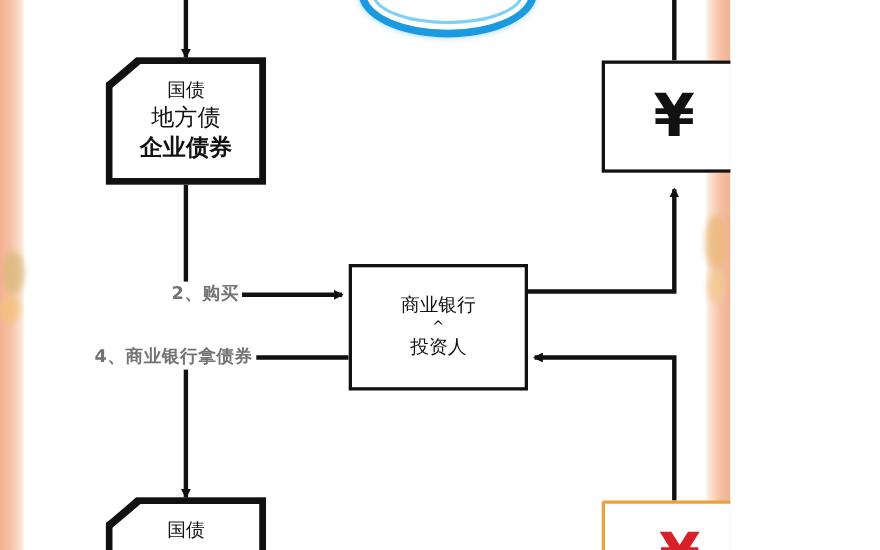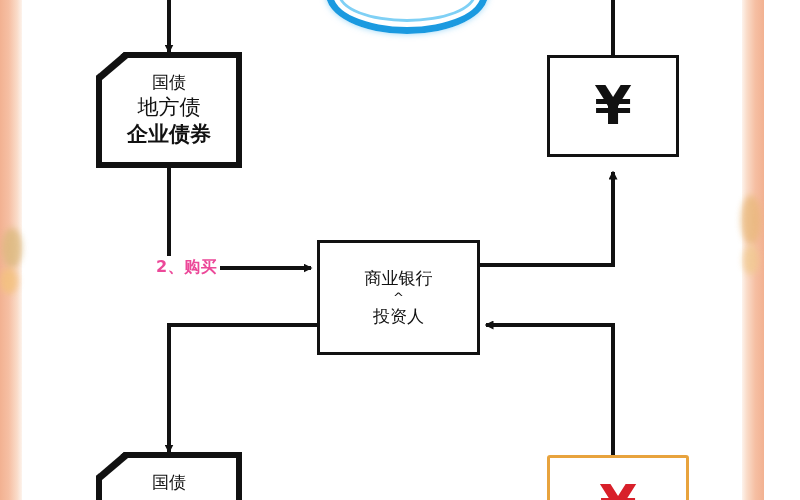--- a/index.html
+++ b/index.html
@@ -2,21 +2,21 @@
 <html><head>
 <meta charset="utf-8">
 <style>
   html, body {
     margin: 0;
     padding: 0;
     background: #ffffff;
   }
   #canvas {
     position: relative;
-    width: 764px;
+    width: 664px;
     height: 500px;
     background: #ffffff;
     overflow: hidden;
     font-family: "DejaVu Sans", "Liberation Sans", sans-serif;
   }
   .edge-strip {
     position: absolute;
     top: 0;
     height: 500px;
     width: 22px;
@@ -94,21 +94,21 @@
   .yen-red {
     font-size: 54px;
     font-weight: 700;
     color: #d8202a;
     line-height: 1;
   }
 
   .edge-label {
     position: absolute;
     background: #ffffff;
-    color: #ec4899;
+    color: #737373;
     font-weight: 700;
     white-space: nowrap;
     padding: 1px 3px;
     letter-spacing: .5px;
   }
 
   .blue-oval {
     position: absolute;
     border: 7px solid #1b9ae0;
     border-radius: 50%;
@@ -181,15 +181,16 @@
       <div class="line" style="font-size:17px;">国债</div>
     </div>
   </div>
 
   <div class="node orange-box" style="left:547px; top:455px; width:142px; height:100px;">
     <div class="yen-red">¥</div>
   </div>
 
   <div class="edge-label" style="left:153px; top:256px; font-size:16px;">2、购买</div>
 
+  <div class="edge-label" style="left:83px; top:313px; font-size:16px;">4、商业银行拿债券</div>
 
 
 </div>
 
 </body></html>

